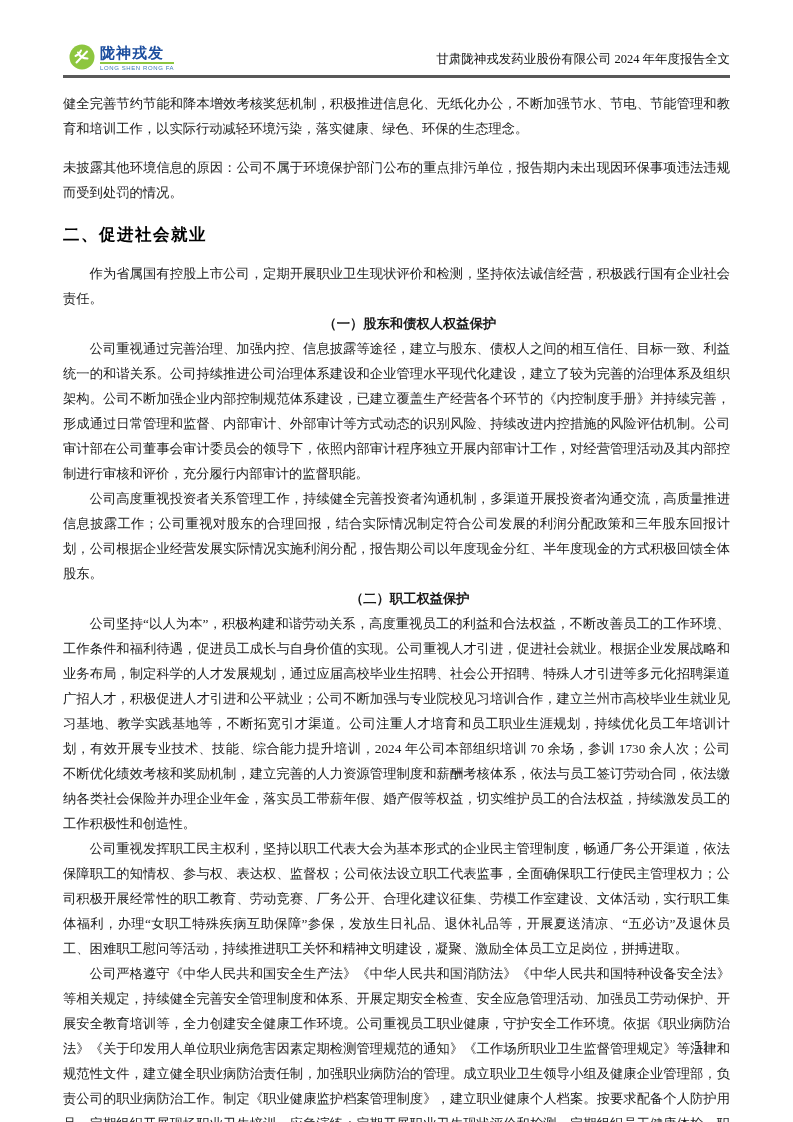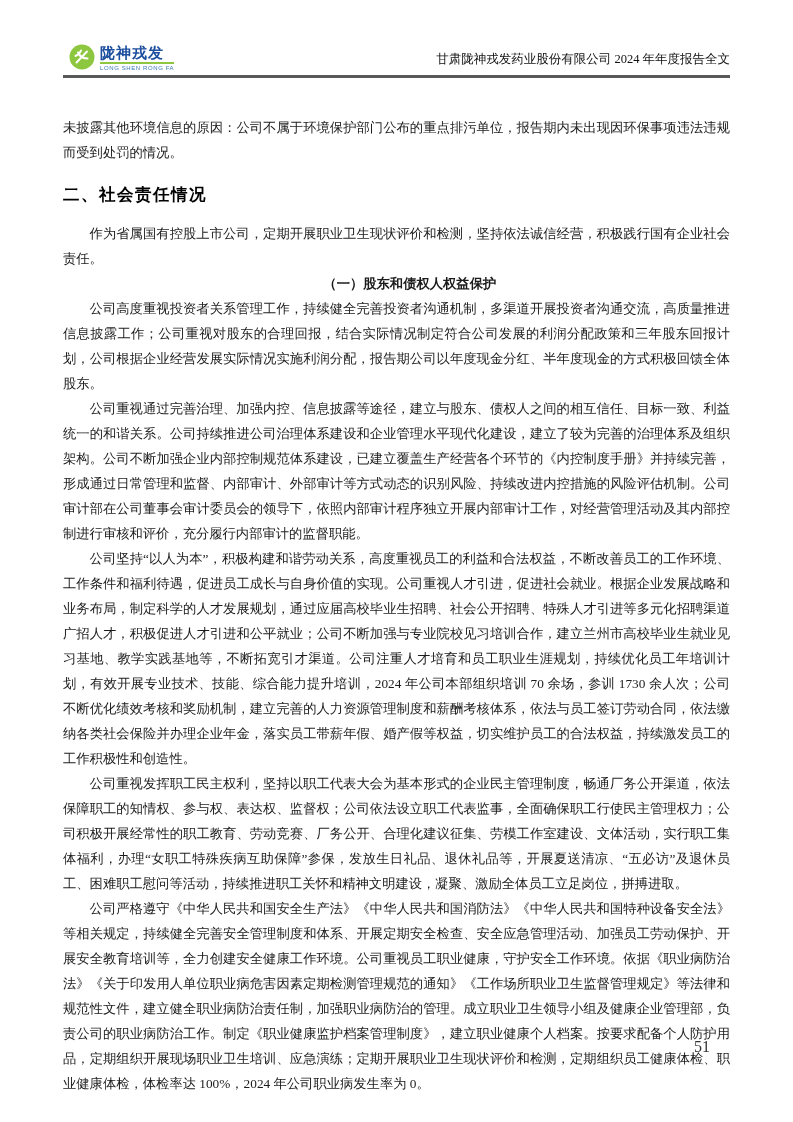--- a/index.html
+++ b/index.html
@@ -57,21 +57,21 @@
   
   main {
     margin-top:13px;
     font-size:13.3px;
     line-height:25px;
     text-align:justify;
     color:#1b1b1b;
   }
   main p { margin:0; }
   .ind { text-indent:2em; }
-  .gap { margin-top:37px; }
+  .gap { margin-top:14px; }
   h2.section {
     font-family:"Liberation Sans", sans-serif;
     font-size:16.5px;
     font-weight:700;
     color:#000;
     letter-spacing:1.5px;
     margin-top:17px;
     margin-bottom:14px;
     text-align:left;
   }
@@ -107,30 +107,32 @@
       </span>
       <span class="logo-text">
         <span class="brand-cn">陇神戎发</span>
         <span class="brand-en">LONG SHEN RONG FA</span>
       </span>
     </div>
     <div class="hdr-title">甘肃陇神戎发药业股份有限公司 2024 年年度报告全文</div>
   </div>
 
   <main>
+    <p>健全完善节约节能和降本增效考核奖惩机制，积极推进信息化、无纸化办公，不断加强节水、节电、节能管理和教育和培训工作，以实际行动减轻环境污染，落实健康、绿色、环保的生态理念。</p>
     <p class="gap">未披露其他环境信息的原因：公司不属于环境保护部门公布的重点排污单位，报告期内未出现因环保事项违法违规而受到处罚的情况。</p>
 
-    <h2 class="section">二、社会责任情况</h2>
+    <h2 class="section">二、促进社会就业</h2>
 
     <p class="ind">作为省属国有控股上市公司，定期开展职业卫生现状评价和检测，坚持依法诚信经营，积极践行国有企业社会责任。</p>
 
     <p class="subhead">（一）股东和债权人权益保护</p>
+    <p class="ind">公司重视通过完善治理、加强内控、信息披露等途径，建立与股东、债权人之间的相互信任、目标一致、利益统一的和谐关系。公司持续推进公司治理体系建设和企业管理水平现代化建设，建立了较为完善的治理体系及组织架构。公司不断加强企业内部控制规范体系建设，已建立覆盖生产经营各个环节的《内控制度手册》并持续完善，形成通过日常管理和监督、内部审计、外部审计等方式动态的识别风险、持续改进内控措施的风险评估机制。公司审计部在公司董事会审计委员会的领导下，依照内部审计程序独立开展内部审计工作，对经营管理活动及其内部控制进行审核和评价，充分履行内部审计的监督职能。</p>
     <p class="ind">公司高度重视投资者关系管理工作，持续健全完善投资者沟通机制，多渠道开展投资者沟通交流，高质量推进信息披露工作；公司重视对股东的合理回报，结合实际情况制定符合公司发展的利润分配政策和三年股东回报计划，公司根据企业经营发展实际情况实施利润分配，报告期公司以年度现金分红、半年度现金的方式积极回馈全体股东。</p>
-    <p class="ind">公司重视通过完善治理、加强内控、信息披露等途径，建立与股东、债权人之间的相互信任、目标一致、利益统一的和谐关系。公司持续推进公司治理体系建设和企业管理水平现代化建设，建立了较为完善的治理体系及组织架构。公司不断加强企业内部控制规范体系建设，已建立覆盖生产经营各个环节的《内控制度手册》并持续完善，形成通过日常管理和监督、内部审计、外部审计等方式动态的识别风险、持续改进内控措施的风险评估机制。公司审计部在公司董事会审计委员会的领导下，依照内部审计程序独立开展内部审计工作，对经营管理活动及其内部控制进行审核和评价，充分履行内部审计的监督职能。</p>
 
+    <p class="subhead">（二）职工权益保护</p>
     <p class="ind">公司坚持“以人为本”，积极构建和谐劳动关系，高度重视员工的利益和合法权益，不断改善员工的工作环境、工作条件和福利待遇，促进员工成长与自身价值的实现。公司重视人才引进，促进社会就业。根据企业发展战略和业务布局，制定科学的人才发展规划，通过应届高校毕业生招聘、社会公开招聘、特殊人才引进等多元化招聘渠道广招人才，积极促进人才引进和公平就业；公司不断加强与专业院校见习培训合作，建立兰州市高校毕业生就业见习基地、教学实践基地等，不断拓宽引才渠道。公司注重人才培育和员工职业生涯规划，持续优化员工年培训计划，有效开展专业技术、技能、综合能力提升培训，2024 年公司本部组织培训 70 余场，参训 1730 余人次；公司不断优化绩效考核和奖励机制，建立完善的人力资源管理制度和薪酬考核体系，依法与员工签订劳动合同，依法缴纳各类社会保险并办理企业年金，落实员工带薪年假、婚产假等权益，切实维护员工的合法权益，持续激发员工的工作积极性和创造性。</p>
     <p class="ind">公司重视发挥职工民主权利，坚持以职工代表大会为基本形式的企业民主管理制度，畅通厂务公开渠道，依法保障职工的知情权、参与权、表达权、监督权；公司依法设立职工代表监事，全面确保职工行使民主管理权力；公司积极开展经常性的职工教育、劳动竞赛、厂务公开、合理化建议征集、劳模工作室建设、文体活动，实行职工集体福利，办理“女职工特殊疾病互助保障”参保，发放生日礼品、退休礼品等，开展夏送清凉、“五必访”及退休员工、困难职工慰问等活动，持续推进职工关怀和精神文明建设，凝聚、激励全体员工立足岗位，拼搏进取。</p>
     <p class="ind">公司严格遵守《中华人民共和国安全生产法》《中华人民共和国消防法》《中华人民共和国特种设备安全法》等相关规定，持续健全完善安全管理制度和体系、开展定期安全检查、安全应急管理活动、加强员工劳动保护、开展安全教育培训等，全力创建安全健康工作环境。公司重视员工职业健康，守护安全工作环境。依据《职业病防治法》《关于印发用人单位职业病危害因素定期检测管理规范的通知》《工作场所职业卫生监督管理规定》等法律和规范性文件，建立健全职业病防治责任制，加强职业病防治的管理。成立职业卫生领导小组及健康企业管理部，负责公司的职业病防治工作。制定《职业健康监护档案管理制度》，建立职业健康个人档案。按要求配备个人防护用品，定期组织开展现场职业卫生培训、应急演练；定期开展职业卫生现状评价和检测，定期组织员工健康体检、职业健康体检，体检率达 100%，2024 年公司职业病发生率为 0。</p>
 
   </main>
 
   <div class="pagenum">51</div>
 
 </div>
 

